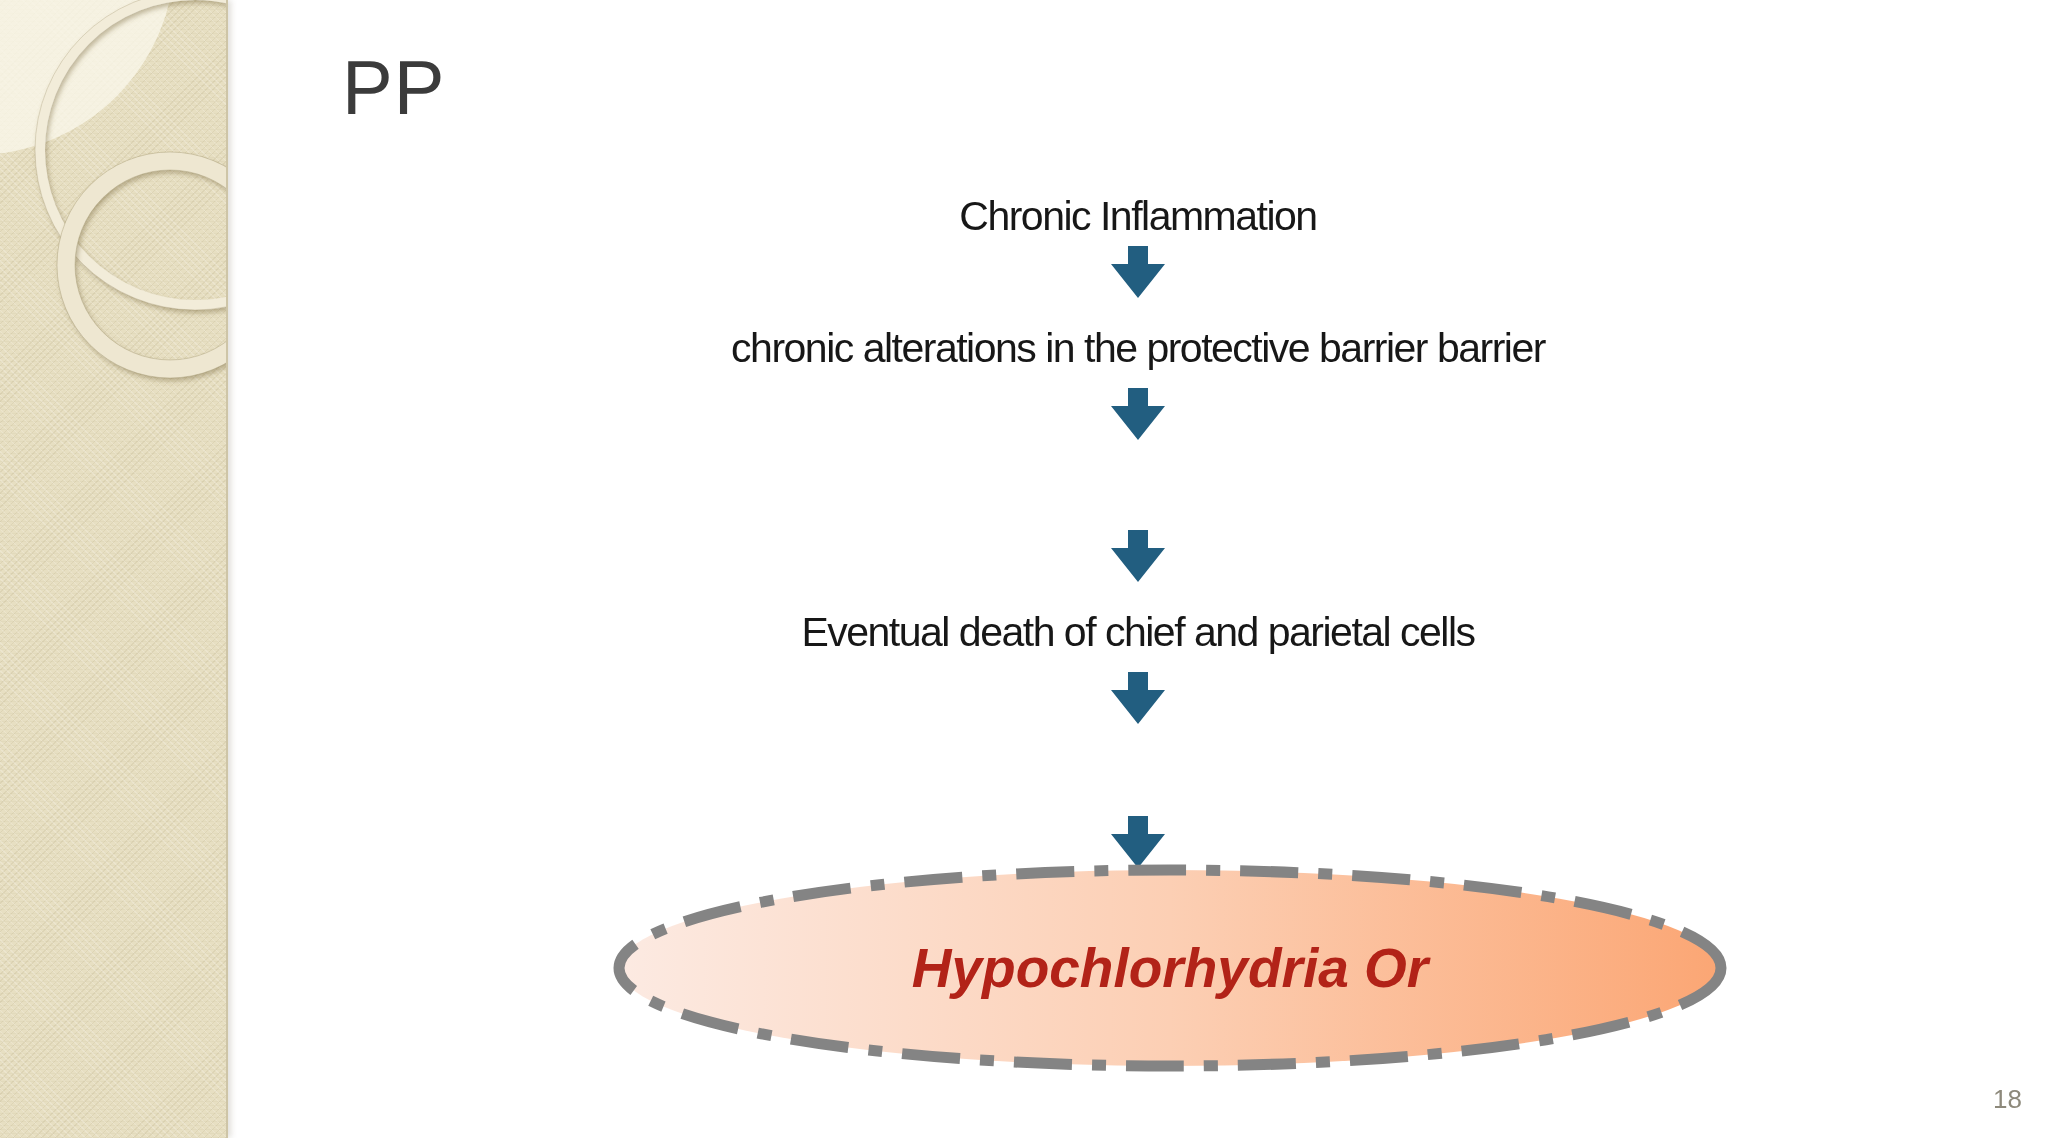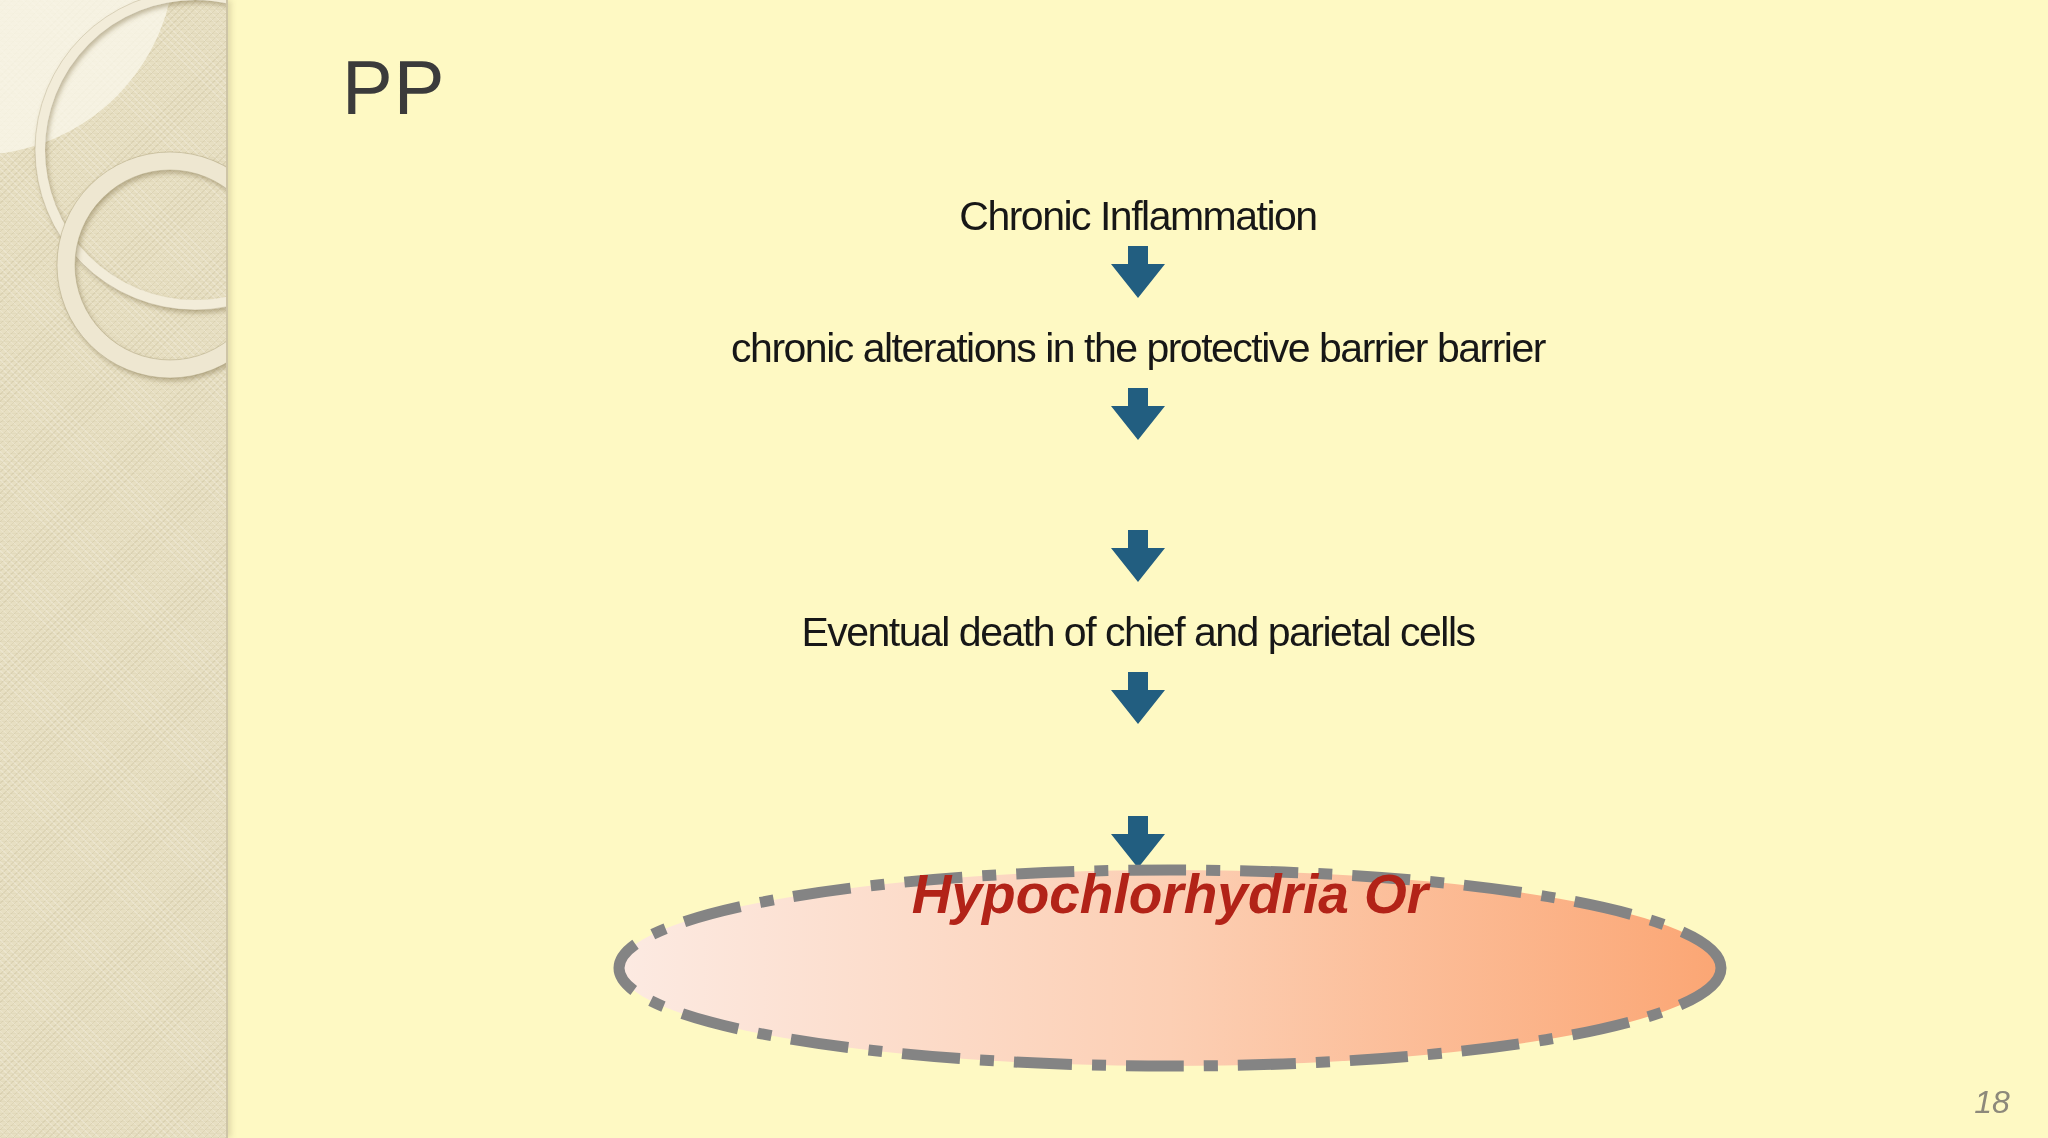--- a/index.html
+++ b/index.html
@@ -1,19 +1,19 @@
 <!DOCTYPE html>
 <html><head>
 <meta charset="utf-8">
 <style>
   html,body{margin:0;padding:0;background:#2a2a2a;}
   .slide{
     position:relative;
     width:2048px;height:1138px;
-    background:#fef9c3;
+    background:#ffffff;
     overflow:hidden;
     font-family:"Liberation Sans", sans-serif;
   }
 
   
   .sidebar{
     position:absolute;left:0;top:0;width:226px;height:1138px;
     background-color:#e7dfc2;
     background-image:
       repeating-linear-gradient(45deg, rgba(255,255,255,.20) 0 1px, transparent 1px 5px),
@@ -42,29 +42,29 @@
     font-size:41px;line-height:64px;letter-spacing:-1.5px;
     color:#171717;white-space:nowrap;
   }
   .arrow{width:54px;height:52px;display:block;}
 
   
   .result-wrap{position:absolute;left:608px;top:858px;width:1124px;height:220px;}
   .result-wrap svg{position:absolute;left:0;top:0;}
   .result-text{
     position:absolute;left:0;top:0;width:100%;height:100%;
-    display:flex;flex-direction:row;justify-content:center;align-items:flex-start;
+    display:flex;flex-direction:column;justify-content:center;align-items:center;
     font-size:55px;line-height:73px;font-weight:bold;font-style:italic;
     color:#b22318;text-align:center;
   }
 
   
   .page-number{
     position:absolute;left:1962px;top:1084px;width:60px;
-    font-size:32px;color:#8d897b;text-align:center;font-style:italic;
+    font-size:26px;color:#8d897b;text-align:right;
   }
 </style>
 </head>
 <body>
 
 <div class="slide">
 
   <div class="sidebar">
     <svg width="226" height="1138" viewBox="0 0 226 1138">
       <defs>

